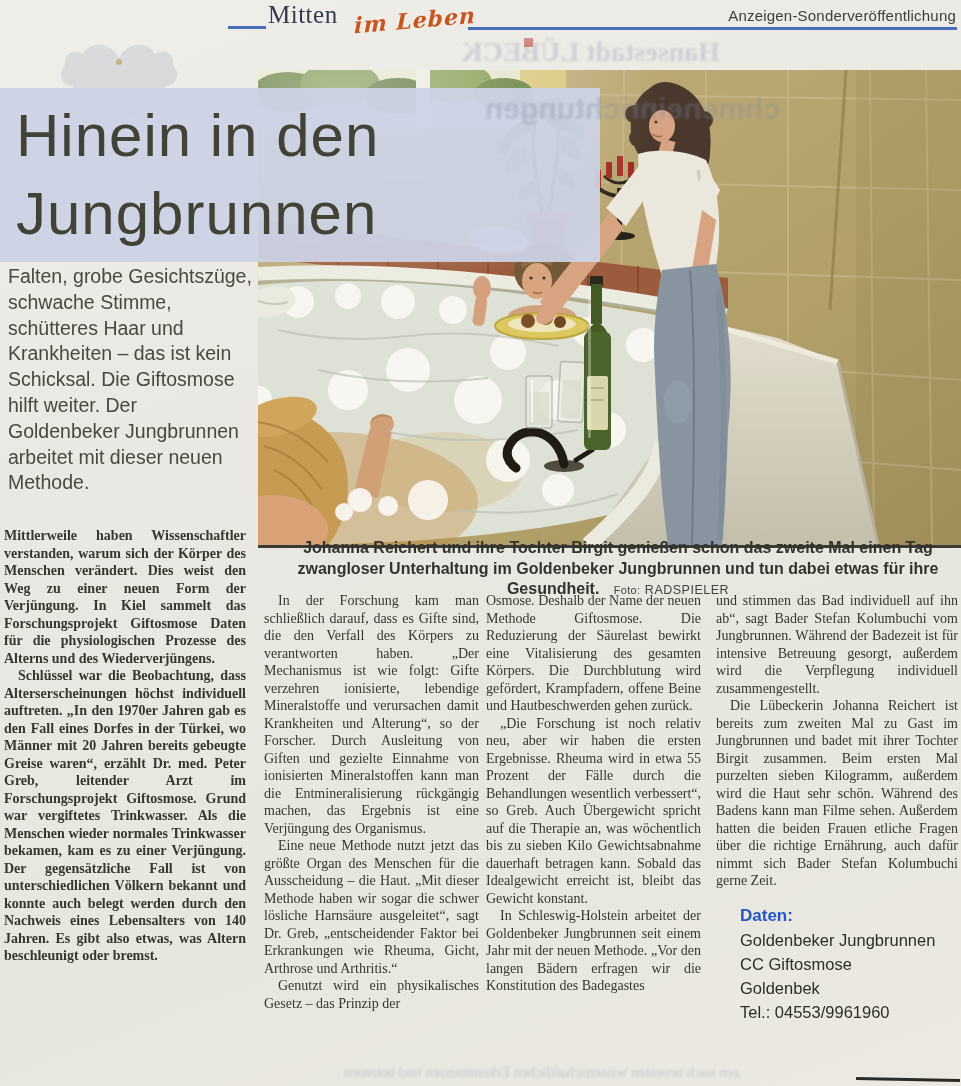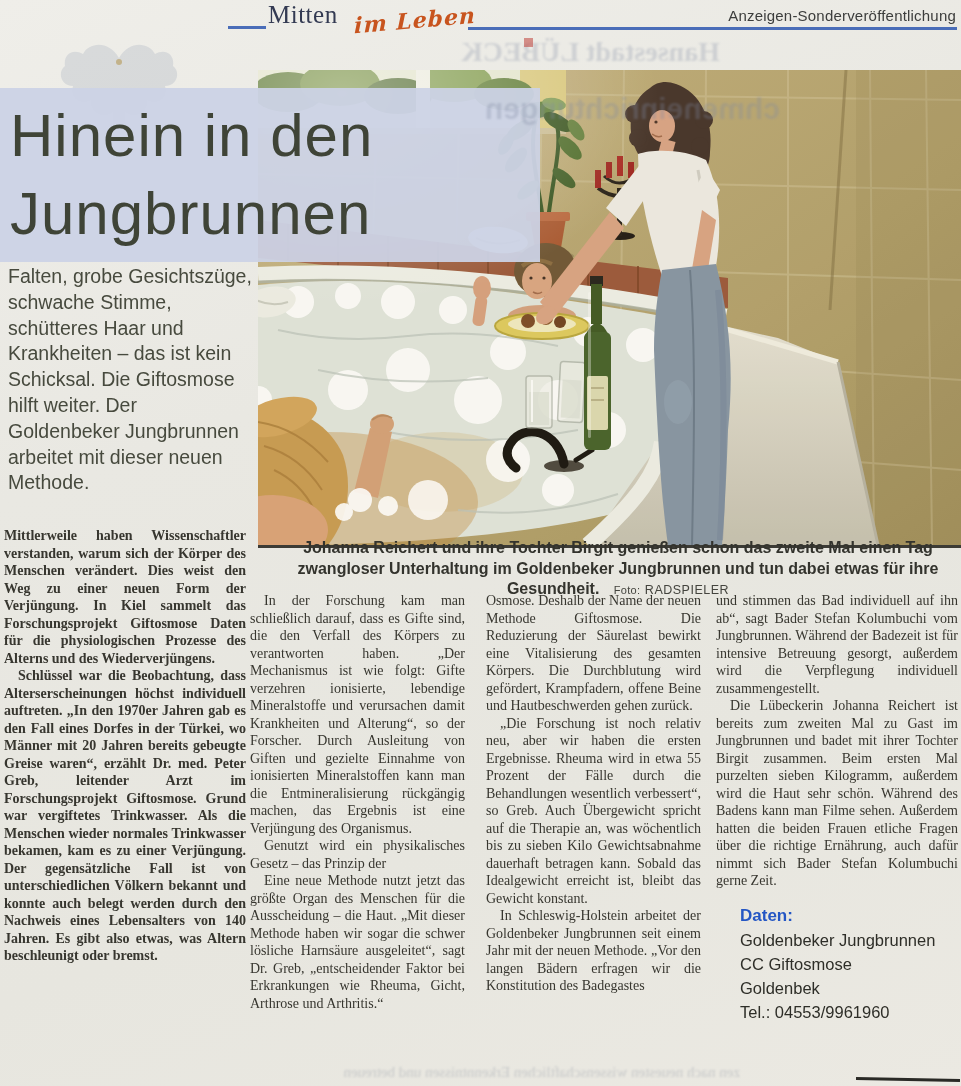--- a/index.html
+++ b/index.html
@@ -27,40 +27,40 @@
   .ghost-mid{left:250px;top:92px;width:530px;font-weight:700;font-size:30px;
     opacity:.30;z-index:5;color:#7f89a2;filter:blur(1.2px);}
   .ghost-bottom{left:0px;top:1064px;width:740px;font-family:"Liberation Serif",serif;
     font-size:15px;opacity:.28;color:#6a7488;}
   .fleck{position:absolute;left:524px;top:38px;width:9px;height:9px;background:#c04038;opacity:.55;}
   
   .photo{position:absolute;left:258px;top:70px;width:703px;height:475px;margin:0;
     border-bottom:3px solid #3c3b35;z-index:2;}
   .photo svg{display:block;}
   
-  .headline-band{position:absolute;left:0;top:88px;width:540px;height:174px;
+  .headline-band{position:absolute;left:0;top:88px;width:600px;height:174px;
     background:rgba(204,210,229,.94);z-index:4;display:flex;flex-direction:column;
-    justify-content:space-evenly;padding-left:10px;box-sizing:border-box;}
+    justify-content:space-evenly;padding-left:16px;box-sizing:border-box;}
   .headline-band .hl{font-size:60px;line-height:1;color:#3f4437;letter-spacing:1px;}
   
   .intro{position:absolute;left:8px;top:264px;width:246px;margin:0;
     font-size:19.5px;line-height:25.8px;color:#474a3e;z-index:3;}
   
   .caption{position:absolute;left:260px;top:530px;width:700px;margin:8px;
     font-size:16px;line-height:20.5px;font-weight:700;color:#33332d;z-index:3;text-align:center;}
   .credit{white-space:nowrap;font-weight:400;color:#44443e;}
   .credit-label{font-size:11px;letter-spacing:.3px;margin-left:10px;}
   .credit-name{font-size:12.5px;letter-spacing:.5px;}
   
   .col{position:absolute;font-family:"Liberation Serif",serif;font-size:14px;
     line-height:17.5px;color:#37362f;text-align:justify;z-index:3;hyphens:auto;}
   .col p{margin:0;}
   .col p.indent{text-indent:14px;}
   .col1{left:4px;top:527px;width:242px;font-weight:bold;}
-  .col2{left:250px;top:592px;width:215px;}
+  .col2{left:264px;top:592px;width:215px;}
   .col3{left:486px;top:592px;width:215px;}
   .col4{left:716px;top:592px;width:242px;}
   
   .infobox{margin:14px 0 0 24px;font-family:"Liberation Sans",sans-serif;text-align:left;}
   .infobox .title{color:var(--info_blue,#2456c4);font-weight:700;font-size:17px;line-height:24px;}
   .infobox .line{font-size:16.5px;line-height:24px;color:#2e2e28;}
   .bottom-rule{position:absolute;left:856px;top:1078px;width:104px;height:3px;
     background:#2a2a26;transform:rotate(1.2deg);z-index:3;}
 </style>
 </head>
@@ -344,22 +344,22 @@
     <span>Johanna Reichert und ihre Tochter Birgit genießen schon das zweite Mal einen Tag zwangloser Unterhaltung im Goldenbeker Jungbrunnen und tun dabei etwas für ihre Gesundheit.</span>
     <span class="credit"><span class="credit-label">Foto:</span> <span class="credit-name">RADSPIELER</span></span>
   </p>
 
   <div class="col col1">
     <p>Mittlerweile haben Wissenschaftler verstanden, warum sich der Körper des Menschen verändert. Dies weist den Weg zu einer neuen Form der Verjüngung. In Kiel sammelt das Forschungsprojekt Giftosmose Daten für die physiologischen Prozesse des Alterns und des Wiederverjüngens.</p>
     <p class="indent">Schlüssel war die Beobachtung, dass Alterserscheinungen höchst individuell auftreten. „In den 1970er Jahren gab es den Fall eines Dorfes in der Türkei, wo Männer mit 20 Jahren bereits gebeugte Greise waren“, erzählt Dr. med. Peter Greb, leitender Arzt im Forschungsprojekt Giftosmose. Grund war vergiftetes Trinkwasser. Als die Menschen wieder normales Trinkwasser bekamen, kam es zu einer Verjüngung. Der gegensätzliche Fall ist von unterschiedlichen Völkern bekannt und konnte auch belegt werden durch den Nachweis eines Lebensalters von 140 Jahren. Es gibt also etwas, was Altern beschleunigt oder bremst.</p>
   </div>
   <div class="col col2">
     <p class="indent">In der Forschung kam man schließlich darauf, dass es Gifte sind, die den Verfall des Körpers zu verantworten haben. „Der Mechanismus ist wie folgt: Gifte verzehren ionisierte, lebendige Mineralstoffe und verursachen damit Krankheiten und Alterung“, so der Forscher. Durch Ausleitung von Giften und gezielte Einnahme von ionisierten Mineralstoffen kann man die Entmineralisierung rückgängig machen, das Ergebnis ist eine Verjüngung des Organismus.</p>
+    <p class="indent">Eine neue Methode nutzt jetzt das größte Organ des Menschen für die Ausscheidung – die Haut. „Mit dieser Methode haben wir sogar die schwer lösliche Harnsäure ausgeleitet“, sagt Dr. Greb, „entscheidender Faktor bei Erkrankungen wie Rheuma, Gicht, Arthrose und Arthritis.“</p>
     <p class="indent">Genutzt wird ein physikalisches Gesetz – das Prinzip der</p>
-    <p class="indent">Eine neue Methode nutzt jetzt das größte Organ des Menschen für die Ausscheidung – die Haut. „Mit dieser Methode haben wir sogar die schwer lösliche Harnsäure ausgeleitet“, sagt Dr. Greb, „entscheidender Faktor bei Erkrankungen wie Rheuma, Gicht, Arthrose und Arthritis.“</p>
   </div>
   <div class="col col3">
     <p>Osmose. Deshalb der Name der neuen Methode Giftosmose. Die Reduzierung der Säurelast bewirkt eine Vitalisierung des gesamten Körpers. Die Durchblutung wird gefördert, Krampfadern, offene Beine und Hautbeschwerden gehen zurück.</p>
     <p class="indent">„Die Forschung ist noch relativ neu, aber wir haben die ersten Ergebnisse. Rheuma wird in etwa 55 Prozent der Fälle durch die Behandlungen wesentlich verbessert“, so Greb. Auch Übergewicht spricht auf die Therapie an, was wöchentlich bis zu sieben Kilo Gewichtsabnahme dauerhaft betragen kann. Sobald das Idealgewicht erreicht ist, bleibt das Gewicht konstant.</p>
     <p class="indent">In Schleswig-Holstein arbeitet der Goldenbeker Jungbrunnen seit einem Jahr mit der neuen Methode. „Vor den langen Bädern erfragen wir die Konstitution des Badegastes</p>
   </div>
   <div class="col col4">
     <p>und stimmen das Bad individuell auf ihn ab“, sagt Bader Stefan Kolumbuchi vom Jungbrunnen. Während der Badezeit ist für intensive Betreuung gesorgt, außerdem wird die Verpflegung individuell zusammengestellt.</p>
     <p class="indent">Die Lübeckerin Johanna Reichert ist bereits zum zweiten Mal zu Gast im Jungbrunnen und badet mit ihrer Tochter Birgit zusammen. Beim ersten Mal purzelten sieben Kilogramm, außerdem wird die Haut sehr schön. Während des Badens kann man Filme sehen. Außerdem hatten die beiden Frauen etliche Fragen über die richtige Ernährung, auch dafür nimmt sich Bader Stefan Kolumbuchi gerne Zeit.</p>
     <div class="infobox">

